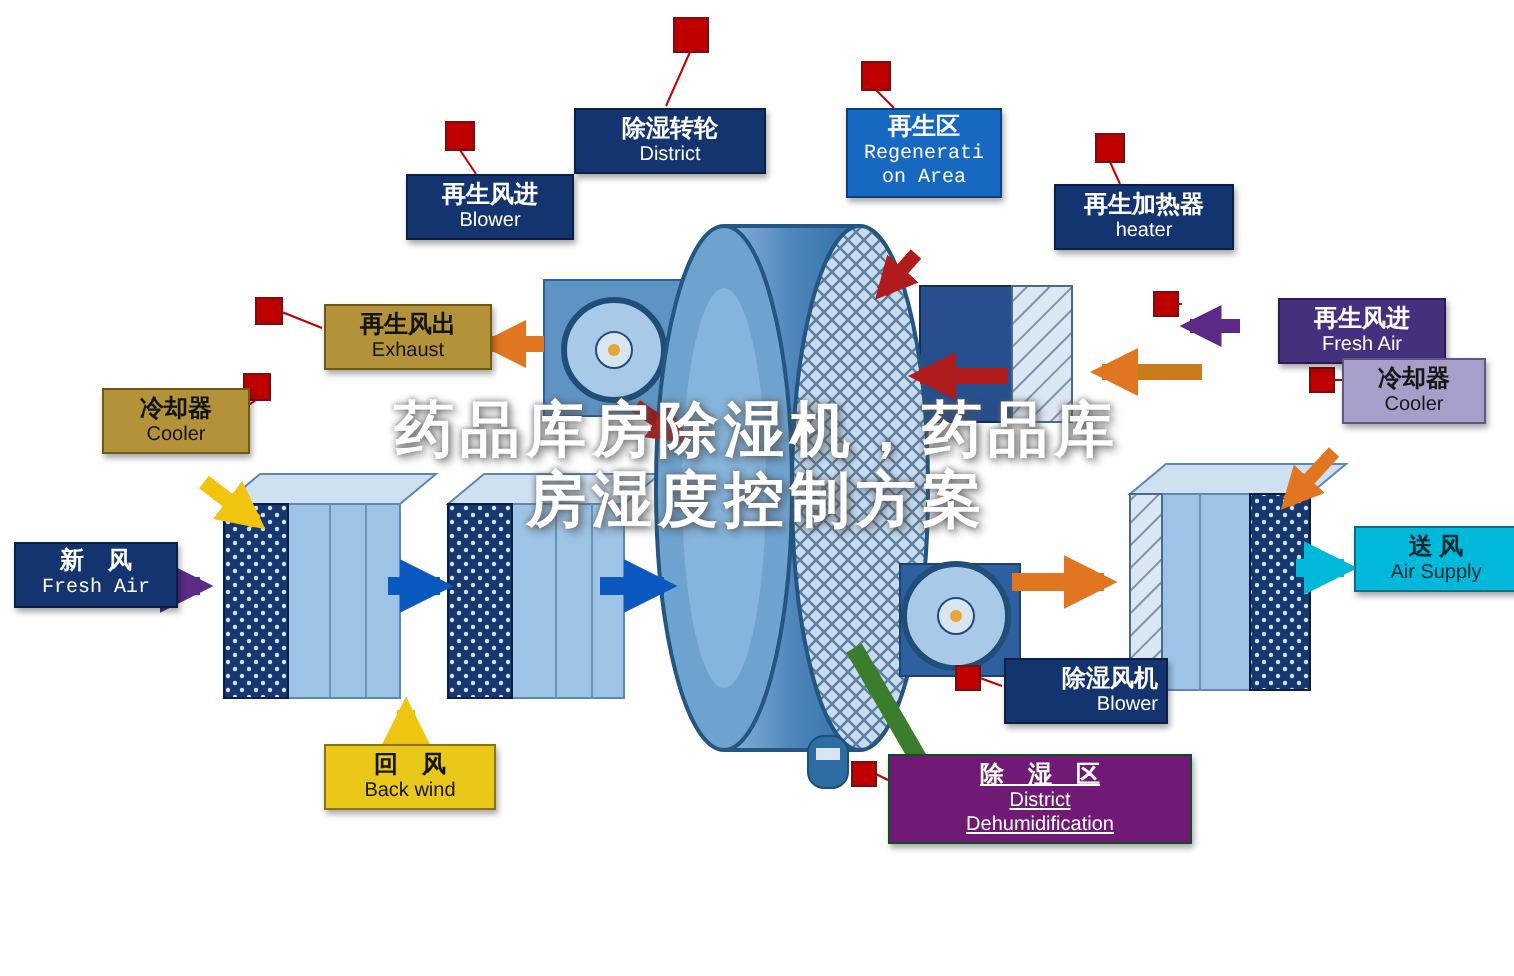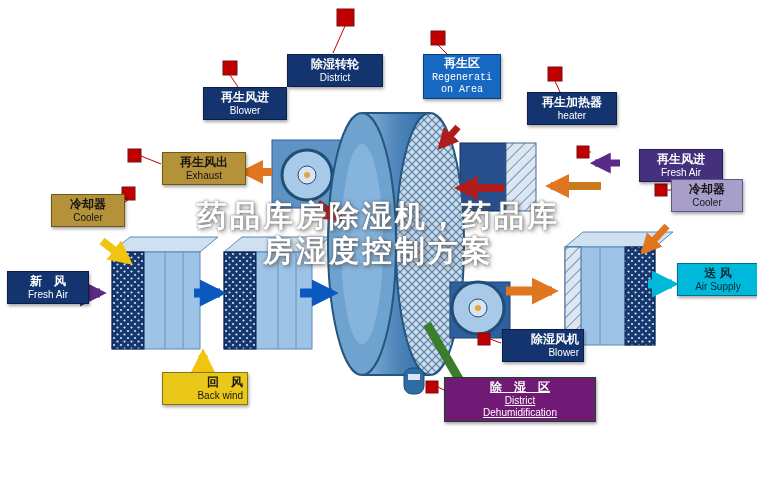--- a/index.html
+++ b/index.html
@@ -10,21 +10,21 @@
   
   .lbl{position:absolute;z-index:4;text-align:center;padding:2px 4px;border:1px solid #3a3a3a;
        box-shadow:1px 2px 3px rgba(0,0,0,.35);line-height:1.22;}
   .lbl .zh{font-size:12px;font-weight:700;white-space:nowrap;}
   .lbl .en{font-size:10px;white-space:nowrap;}
   .navy   {background:#14346f;color:#fff;border-color:#0b1e44;}
   .blue   {background:#1668c0;color:#fff;border-color:#0b3e7a;font-family:Liberation Mono, monospace;}
   .olive  {background:#b3923a;color:#141414;border-color:#6e5a14;}
   .purple {background:#45307e;color:#fff;border-color:#2a1b52;}
   .lavender{background:#a79fc9;color:#161616;border-color:#5f5786;}
-  .yellow {background:#e9c819;color:#141414;border-color:#8a7410;text-align:right;}
+  .yellow {background:#e9c819;color:#141414;border-color:#8a7410;}
   .cyan   {background:#00b8d9;color:#062a33;border-color:#007084;}
   .green  {background:#701a75;color:#fff;border-color:#114d20;text-decoration:underline;}
 
   .title{position:absolute;left:0;right:0;top:198px;z-index:6;text-align:center;
          font-weight:700;font-size:30px;color:#ffffff;letter-spacing:3px;line-height:1.18;
          text-shadow:0 0 3px rgba(95,95,95,.95), 2px 2px 4px rgba(70,70,70,.55);}
 </style>
 </head>
 <body>
 
@@ -221,21 +221,21 @@
   <div class="lbl olive" style="left:51px;top:194px;width:64px;">
     <div class="zh">冷却器</div>
     <div class="en">Cooler</div>
   </div>
 
   <div class="lbl lavender" style="left:671px;top:179px;width:62px;">
     <div class="zh">冷却器</div>
     <div class="en">Cooler</div>
   </div>
 
-  <div class="lbl navy" style="left:7px;top:271px;width:72px;">
+  <div class="lbl navy" style="left:7px;top:271px;width:72px;font-family:Liberation Mono, monospace;">
     <div class="zh">新　风</div>
     <div class="en">Fresh Air</div>
   </div>
 
   <div class="lbl yellow" style="left:162px;top:372px;width:76px;">
     <div class="zh">回　风</div>
     <div class="en">Back wind</div>
   </div>
 
   <div class="lbl cyan" style="left:677px;top:263px;width:72px;">

